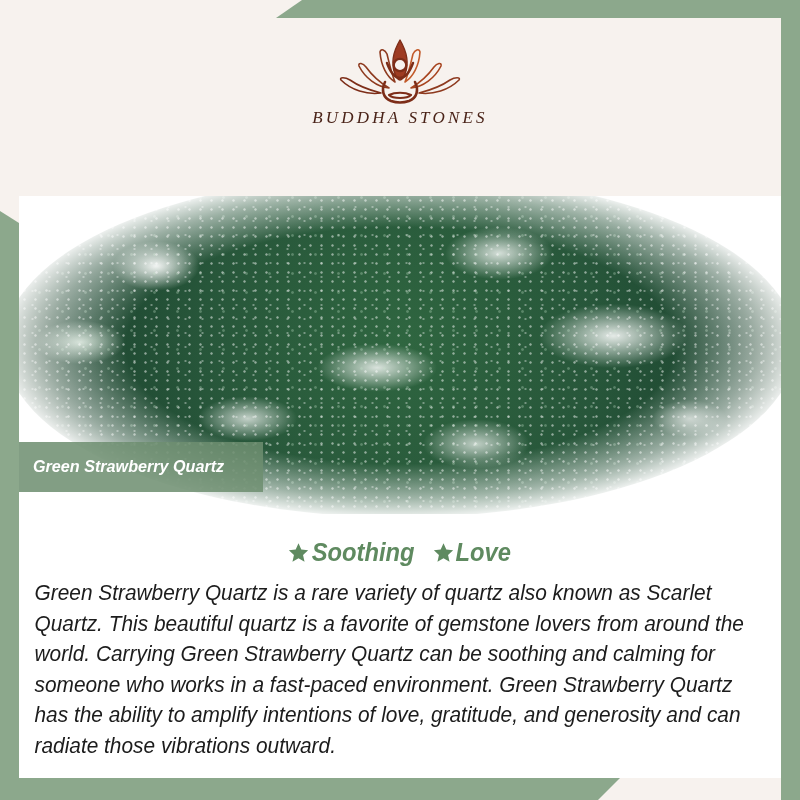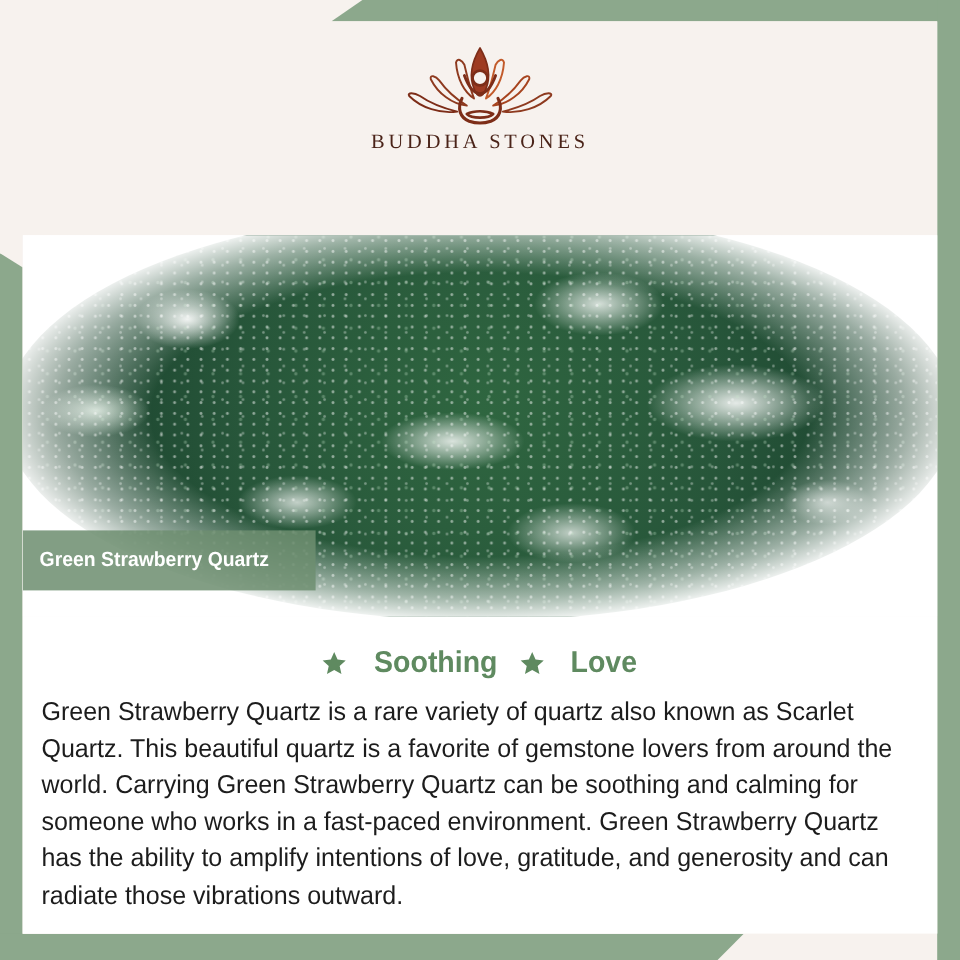--- a/index.html
+++ b/index.html
@@ -63,20 +63,21 @@
   }
 
   
   .card {
     position: absolute;
     left: 19px;
     top: 18px;
     width: 762px;
     height: 760px;
     background: #f7f2ee;
+    font-style: italic;
   }
 
   
   .logo-block {
     position: absolute;
     left: 0;
     top: 0;
     width: 762px;
     height: 125px;
     display: flex;
@@ -200,21 +201,21 @@
     display: flex;
     align-items: center;
     justify-content: center;
     gap: 16px;
     height: 48px;
     margin-top: 14px;
   }
   .feature {
     display: flex;
     align-items: center;
-    gap: 20px;
+    gap: 0;
   }
   .star {
     width: 21px;
     height: 21px;
     display: block;
     flex: none;
   }
   .feature-label {
     font-family: "Liberation Sans Narrow", "Liberation Sans", sans-serif;
     font-size: 25px;

